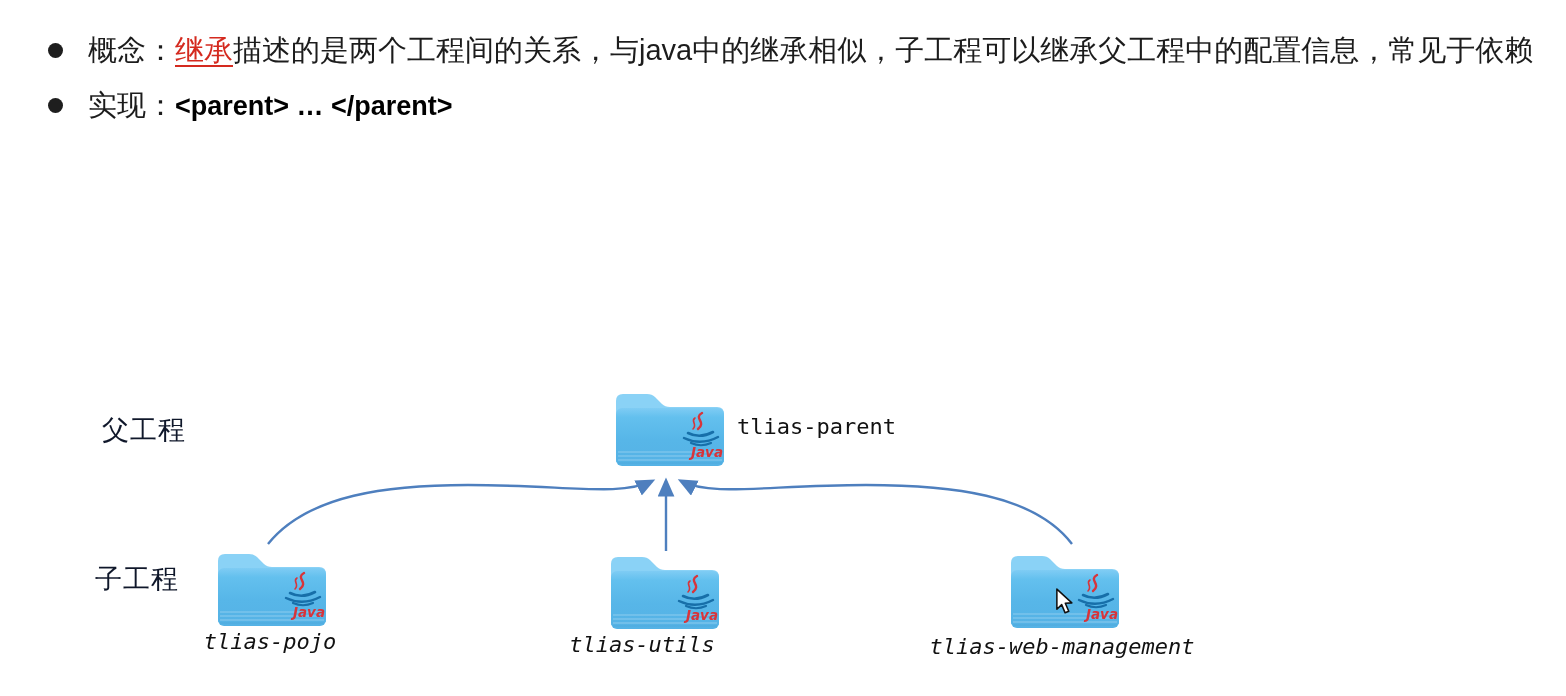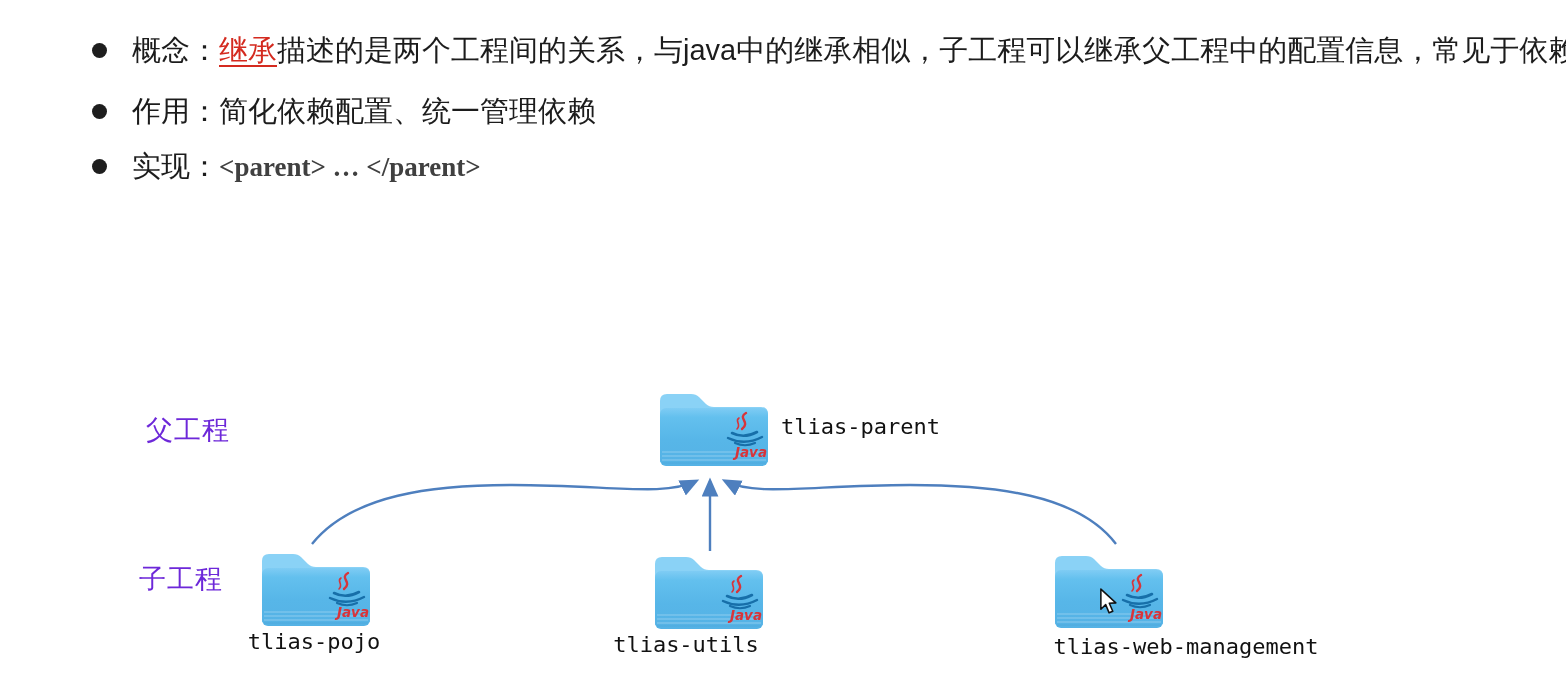--- a/index.html
+++ b/index.html
@@ -4,49 +4,49 @@
 <style>
   * { margin: 0; padding: 0; box-sizing: border-box; }
   html, body { background: #ffffff; }
   body {
     width: 1566px; height: 696px;
     font-family: "Liberation Sans", "DejaVu Sans", sans-serif;
     color: #1c1c1c;
     overflow: hidden;
     position: relative;
   }
-  .page { position: relative; width: 1500px; height: 696px; background: #fff; margin-left: 44px; }
+  .page { position: relative; width: 1500px; height: 696px; background: #fff; }
 
   
   .bullets { position: absolute; left: 48px; top: 25px; width: 1510px; }
   .bullet-item { display: flex; align-items: flex-start; line-height: 50px; font-size: 29px; }
   .bullet-item + .bullet-item.gap1 { margin-top: 11px; }
   .bullet-item + .bullet-item.gap2 { margin-top: 5px; }
   .dot {
     flex: 0 0 15px; width: 15px; height: 15px; border-radius: 50%;
     background: #1e1e1e; margin-top: 18px; margin-right: 25px;
   }
   .bullet-text { white-space: nowrap; }
   .hl-red { color: #d42a1f; text-decoration: underline; text-underline-offset: 5px; text-decoration-thickness: 2px; }
   .code-red {
-    color: #404040;
-    font-family: Liberation Serif, serif;
+    color: #000000;
+    font-family: Liberation Sans, sans-serif;
     font-size: 27px; font-weight: bold; letter-spacing: 0px;
   }
 
   
   .tier-label {
-    position: absolute; color: #6d28d9; font-size: 27px; letter-spacing: 1px;
+    position: absolute; color: #0f172a; font-size: 27px; letter-spacing: 1px;
   }
   .proj-label {
     position: absolute;
     font-family: "DejaVu Sans Mono", "Liberation Mono", monospace;
     font-size: 22px; color: #111; white-space: nowrap;
   }
-  .centered { transform: translateX(-50%); }
+  .centered { transform: translateX(-50%); font-style: italic; }
   .folder { position: absolute; width: 116px; height: 80px; }
   .arrows-layer { position: absolute; left: 0; top: 0; width: 1566px; height: 696px; pointer-events: none; }
   .cursor { position: absolute; width: 23px; height: 28px; }
   .hidden-defs { position: absolute; width: 0; height: 0; overflow: hidden; }
 </style>
 </head>
 <body>
 
 <svg class="hidden-defs" aria-hidden="true">
   <defs>
@@ -87,24 +87,20 @@
 
   <div class="bullets">
 
     <div class="bullet-item">
       <span class="dot"></span>
       <div>
         <div class="bullet-text"><span>概念：</span><span class="hl-red">继承</span><span>描述的是两个工程间的关系，与java中的继承相似，子工程可以继承父工程中的配置信息，常见于依赖</span></div>
       </div>
     </div>
 
-    <div class="bullet-item gap1">
-      <span class="dot"></span>
-      <div class="bullet-text"><span>作用：</span><span>简化依赖配置、统一管理依赖</span></div>
-    </div>
 
     <div class="bullet-item gap2">
       <span class="dot"></span>
       <div class="bullet-text"><span>实现：</span><span class="code-red">&lt;parent&gt; … &lt;/parent&gt;</span></div>
     </div>
 
   </div>
 
   <div class="tier-label" style="left:102px; top:412px;">父工程</div>
   <div class="tier-label" style="left:95px; top:561px;text-align:right;">子工程</div>
@@ -126,19 +122,19 @@
   <div class="proj-label centered" style="left:270px; top:629px;">tlias-pojo</div>
 
   <svg class="folder" style="left:607px; top:551px;">
       <use href="#folder-java"></use>
     </svg>
   <div class="proj-label centered" style="left:642px; top:632px;">tlias-utils</div>
 
   <svg class="folder" style="left:1007px; top:550px;">
       <use href="#folder-java"></use>
     </svg>
-  <div class="proj-label centered" style="left:1142px; top:634px;">tlias-web-management</div>
+  <div class="proj-label centered" style="left:1062px; top:634px;">tlias-web-management</div>
 
   <svg class="cursor" style="left:1054px; top:588px;">
       <use href="#mouse-cursor"></use>
     </svg>
 
 </div>
 
 </body></html>

